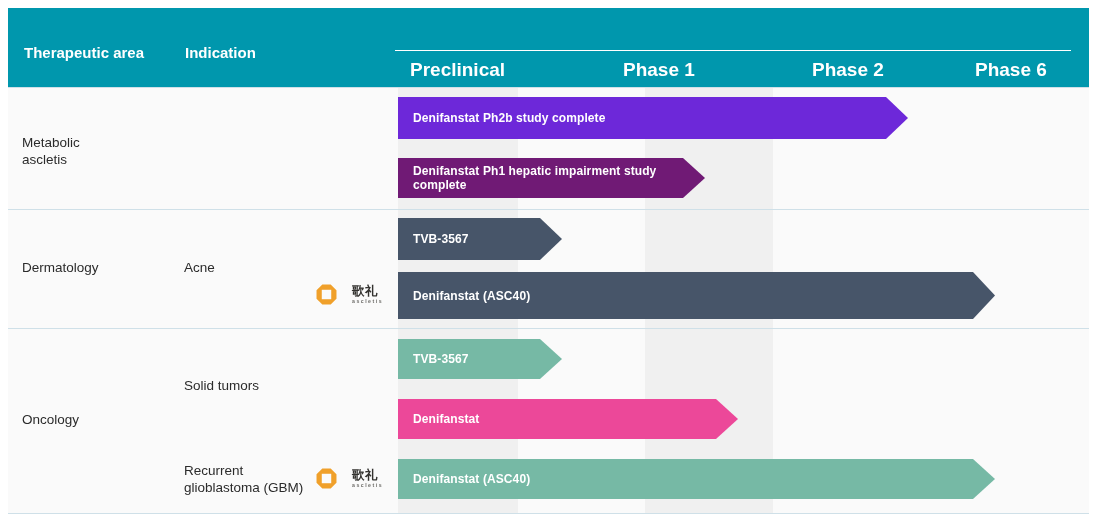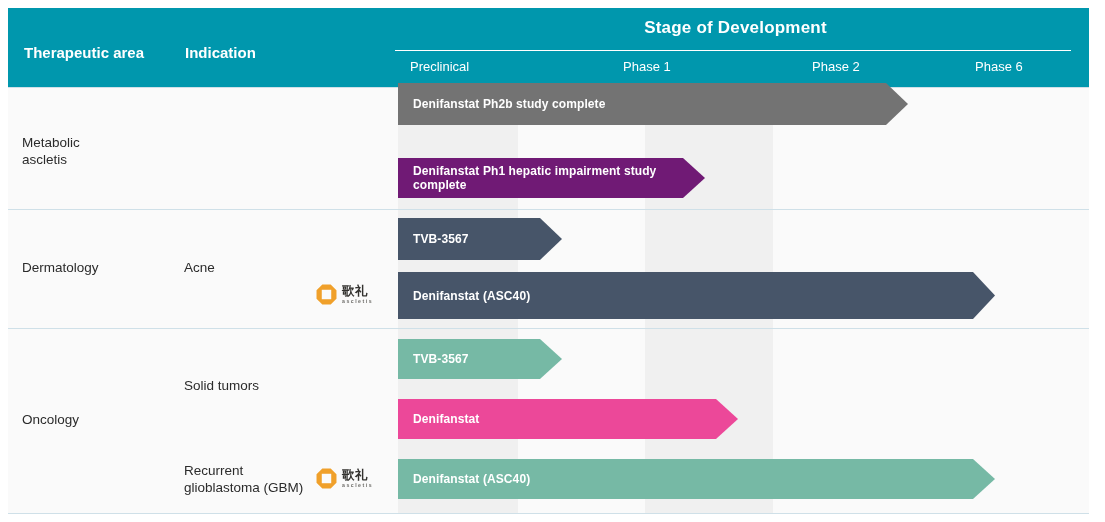--- a/index.html
+++ b/index.html
@@ -44,22 +44,22 @@
     left: 395px;
     top: 50px;
     width: 676px;
     height: 1px;
     background: #ffffff;
   }
   .col-head {
     position: absolute;
     top: 59px;
     color: #ffffff;
-    font-size: 13px;
-    font-weight: normal;
+    font-size: 19px;
+    font-weight: bold;
   }
   .label-head {
     position: absolute;
     top: 44px;
     color: #ffffff;
     font-size: 15px;
     font-weight: bold;
   }
 
   
@@ -114,21 +114,21 @@
     font-weight: bold;
     letter-spacing: .1px;
   }
   .bar-text { position: relative; z-index: 2; }
 
   
   .logo {
     position: absolute;
     display: flex;
     align-items: center;
-    gap: 5px;
+    gap: 15px;
   }
   .logo-mark {
     width: 21px;
     height: 21px;
     flex: 0 0 auto;
   }
   .logo-word {
     display: flex;
     flex-direction: column;
     line-height: 1;
@@ -156,21 +156,20 @@
   <div id="stripes">
       <div class="stripe shade" style="left: 398px; width: 120px; top: 87px; height: 427px;"></div>
       <div class="stripe plain" style="left: 518px; width: 127px; top: 87px; height: 427px;"></div>
       <div class="stripe shade" style="left: 645px; width: 128px; top: 87px; height: 427px;"></div>
       <div class="stripe plain" style="left: 773px; width: 316px; top: 87px; height: 427px;"></div>
     </div>
 
   <div class="header-band"></div>
   <div class="label-head" style="left:24px">Therapeutic area</div>
   <div class="label-head" style="left:185px">Indication</div>
-  <div class="header-title">Stage of Development</div>
   <div class="header-rule"></div>
   <div id="col-heads">
       <div class="col-head" style="left: 410px;">Preclinical</div>
       <div class="col-head" style="left: 623px;">Phase 1</div>
       <div class="col-head" style="left: 780px; margin-left: 32px;">Phase 2</div>
       <div class="col-head" style="left: 975px;">Phase 6</div>
     </div>
 
   <div class="row-sep" style="top:87px"></div>
   <div class="row-sep" style="top:209px"></div>
@@ -204,21 +203,21 @@
       <polygon points="12,1 28,1 39,12 39,28 28,39 12,39 1,28 1,12" fill="#f0a02a"></polygon>
       <rect x="11" y="11" width="18" height="18" fill="#fafafa"></rect>
     </svg>
     <span class="logo-word">
       <span class="logo-cn">歌礼</span>
       <span class="logo-en">ascletis</span>
     </span>
   </div>
 
   <div id="bars">
-      <div class="bar" style="left: 398px; top: 83px; width: 510px; height: 42px; background: #737373; clip-path: polygon(0px 0px, 95.686% 0px, 100% 50%, 95.686% 100%, 0px 100%);">
+      <div class="bar" style="left: 398px; top: 97px; width: 510px; height: 42px; background: #6d28d9; clip-path: polygon(0px 0px, 95.686% 0px, 100% 50%, 95.686% 100%, 0px 100%);">
         <span class="bar-text">Denifanstat Ph2b study complete</span>
       </div>
       <div class="bar" style="left: 398px; top: 158px; width: 307px; height: 40px; background: #701a75; clip-path: polygon(0px 0px, 92.834% 0px, 100% 50%, 92.834% 100%, 0px 100%);">
         <span class="bar-text">Denifanstat Ph1 hepatic impairment study complete</span>
       </div>
       <div class="bar" style="left: 398px; top: 218px; width: 164px; height: 42px; background: rgb(71, 85, 105); clip-path: polygon(0px 0px, 86.585% 0px, 100% 50%, 86.585% 100%, 0px 100%);">
         <span class="bar-text">TVB-3567</span>
       </div>
       <div class="bar" style="left: 398px; top: 272px; width: 597px; height: 47px; background: rgb(71, 85, 105); clip-path: polygon(0px 0px, 96.315% 0px, 100% 50%, 96.315% 100%, 0px 100%);">
         <span class="bar-text">Denifanstat (ASC40)</span>

